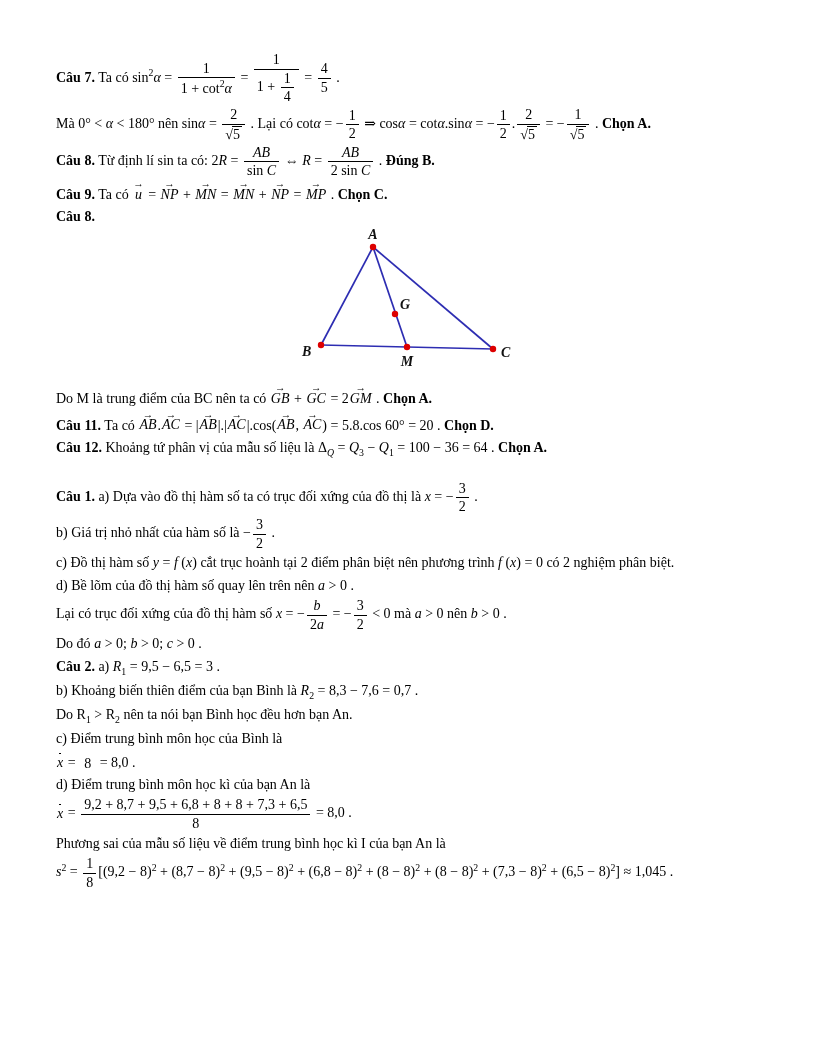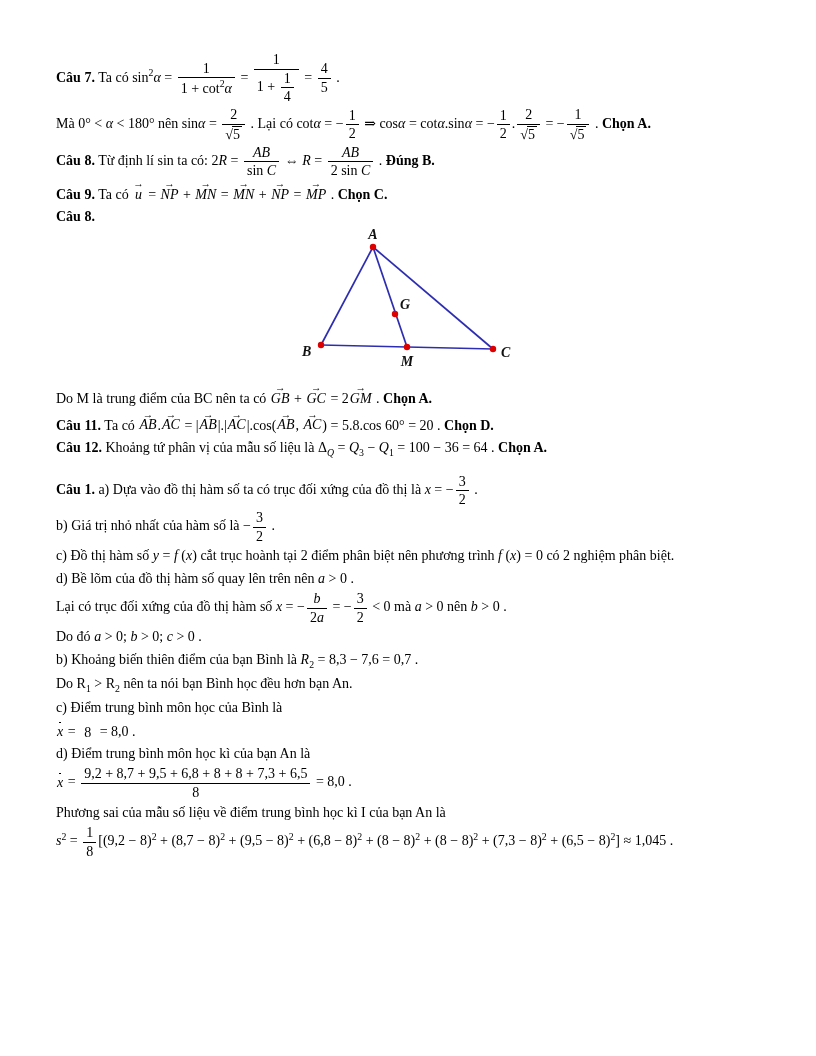--- a/index.html
+++ b/index.html
@@ -5,21 +5,21 @@
   html,body{margin:0;padding:0;background:#ffffff;}
   .page{
     width:816px;height:1056px;box-sizing:border-box;
     background:#fff;color:#000;
     font-family:"Liberation Serif","DejaVu Serif",serif;
     font-size:14px;
     padding:50px 44px 30px 56px;
     overflow:hidden;
   }
   .line{white-space:pre-wrap;line-height:1.45;margin:2px 0;}
-  .mt10{margin-top:14px;}
+  .mt10{margin-top:21px;}
   .mt6{}
   b{font-weight:bold;}
   i{font-style:italic;}
   sup{font-size:0.7em;}
   sub{font-size:0.7em;}
   
   .frac{display:inline-block;text-align:center;vertical-align:middle;margin:0 2px;}
   .frac .num{display:block;padding:0 3px 1px;border-bottom:1px solid #000;line-height:1.12;}
   .frac .den{display:block;padding:1px 3px 0;line-height:1.12;}
   
@@ -79,20 +79,21 @@
   <div id="bottom-lines">
       <div class="line">Do M là trung điểm của BC nên ta có <span class="vec"><span class="ar">→</span><span class="bd">GB</span></span> + <span class="vec"><span class="ar">→</span><span class="bd">GC</span></span> = 2<span class="vec"><span class="ar">→</span><span class="bd">GM</span></span> . <b>Chọn A.</b></div>
       <div class="line mt6"><b>Câu 11.</b> Ta có <span class="vec"><span class="ar">→</span><span class="bd">AB</span></span>.<span class="vec"><span class="ar">→</span><span class="bd">AC</span></span> = |<span class="vec"><span class="ar">→</span><span class="bd">AB</span></span>|.|<span class="vec"><span class="ar">→</span><span class="bd">AC</span></span>|.cos(<span class="vec"><span class="ar">→</span><span class="bd">AB</span></span>, <span class="vec"><span class="ar">→</span><span class="bd">AC</span></span>) = 5.8.cos 60° = 20 . <b>Chọn D.</b></div>
       <div class="line mt6"><b>Câu 12.</b> Khoảng tứ phân vị của mẫu số liệu là Δ<sub><i>Q</i></sub> = <i>Q</i><sub>3</sub> − <i>Q</i><sub>1</sub> = 100 − 36 = 64 . <b>Chọn A.</b></div>
       <div class="line mt10"><b>Câu 1.</b> a) Dựa vào đồ thị hàm số ta có trục đối xứng của đồ thị là <i>x</i> = −<span class="frac"><span class="num">3</span><span class="den">2</span></span> .</div>
       <div class="line">b) Giá trị nhỏ nhất của hàm số là −<span class="frac"><span class="num">3</span><span class="den">2</span></span> .</div>
       <div class="line">c) Đồ thị hàm số <i>y</i> = <i>f</i> (<i>x</i>) cắt trục hoành tại 2 điểm phân biệt nên phương trình <i>f</i> (<i>x</i>) = 0 có 2 nghiệm phân biệt.</div>
       <div class="line">d) Bề lõm của đồ thị hàm số quay lên trên nên <i>a</i> &gt; 0 .</div>
       <div class="line">Lại có trục đối xứng của đồ thị hàm số <i>x</i> = −<span class="frac"><span class="num"><i>b</i></span><span class="den">2<i>a</i></span></span> = −<span class="frac"><span class="num">3</span><span class="den">2</span></span> &lt; 0 mà <i>a</i> &gt; 0 nên <i>b</i> &gt; 0 .</div>
       <div class="line">Do đó <i>a</i> &gt; 0; <i>b</i> &gt; 0; <i>c</i> &gt; 0 .</div>
+      <div class="line"><b>Câu 2.</b> a) <i>R</i><sub>1</sub> = 9,5 − 6,5 = 3 .</div>
       <div class="line">b) Khoảng biến thiên điểm của bạn Bình là <i>R</i><sub>2</sub> = 8,3 − 7,6 = 0,7 .</div>
       <div class="line">Do R<sub>1</sub> &gt; R<sub>2</sub> nên ta nói bạn Bình học đều hơn bạn An.</div>
       <div class="line">c) Điểm trung bình môn học của Bình là</div>
       <div class="line"><span class="bar"><span class="ar"></span><span class="bd"><i>x</i></span></span> = <span class="frac"><span class="den">8</span></span> = 8,0 .</div>
       <div class="line">d) Điểm trung bình môn học kì của bạn An là</div>
       <div class="line"><span class="bar"><span class="ar"></span><span class="bd"><i>x</i></span></span> = <span class="frac"><span class="num">9,2 + 8,7 + 9,5 + 6,8 + 8 + 8 + 7,3 + 6,5</span><span class="den">8</span></span> = 8,0 .</div>
       <div class="line">Phương sai của mẫu số liệu về điểm trung bình học kì I của bạn An là</div>
       <div class="line"><i>s</i><sup>2</sup> = <span class="frac"><span class="num">1</span><span class="den">8</span></span>[(9,2 − 8)<sup>2</sup> + (8,7 − 8)<sup>2</sup> + (9,5 − 8)<sup>2</sup> + (6,8 − 8)<sup>2</sup> + (8 − 8)<sup>2</sup> + (8 − 8)<sup>2</sup> + (7,3 − 8)<sup>2</sup> + (6,5 − 8)<sup>2</sup>] ≈ 1,045 .</div>
     </div>
 

